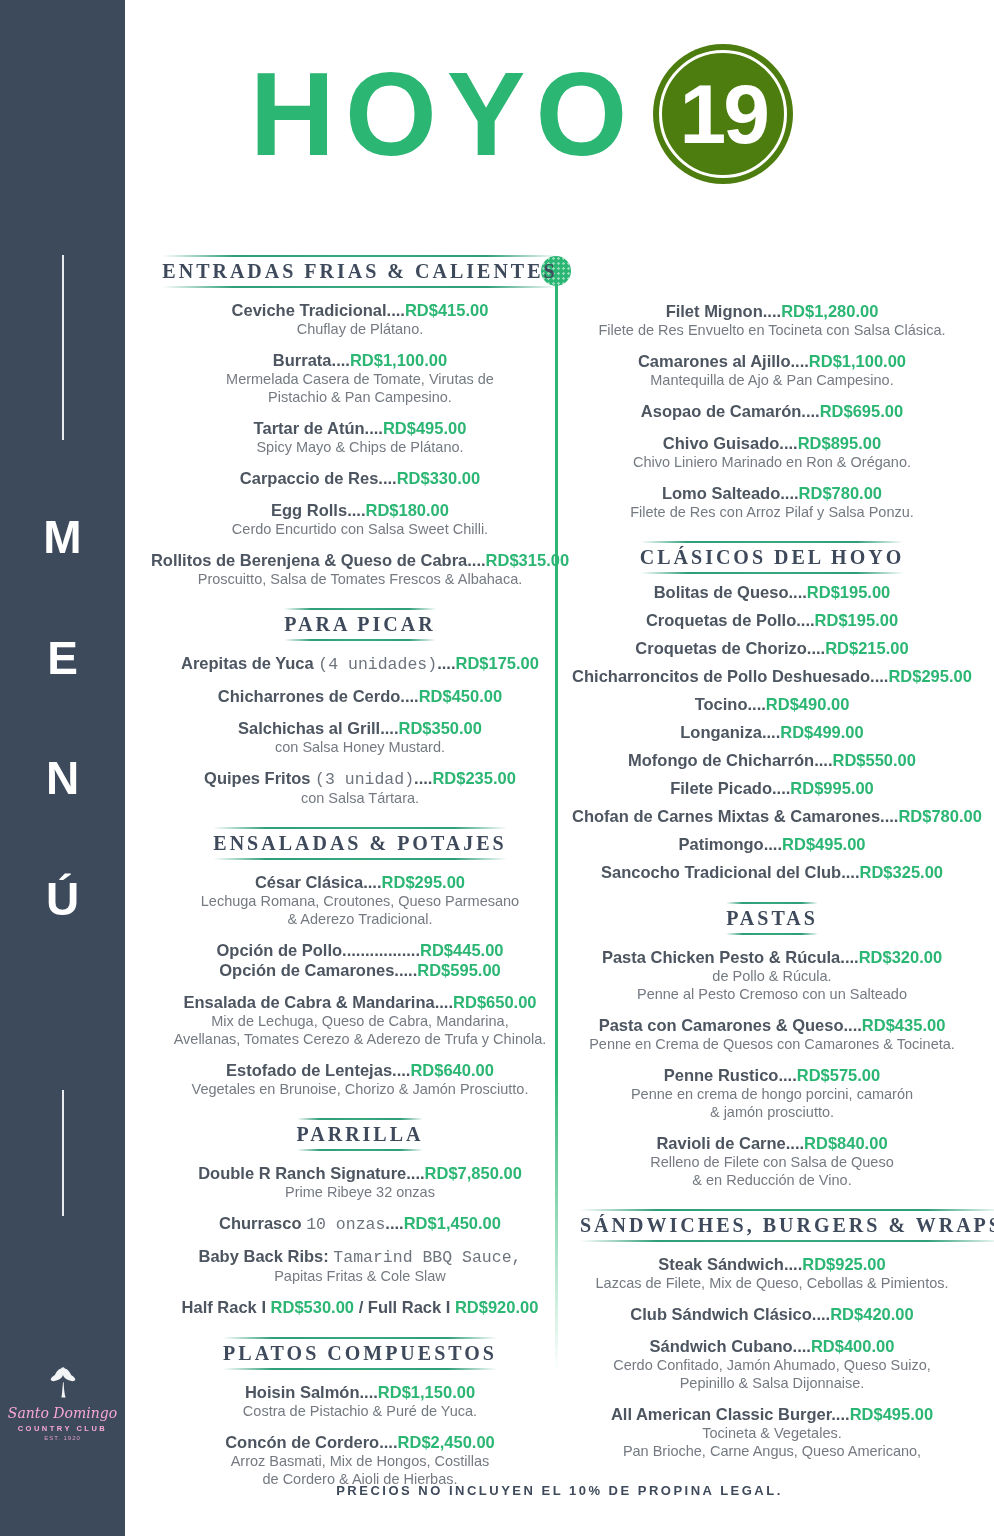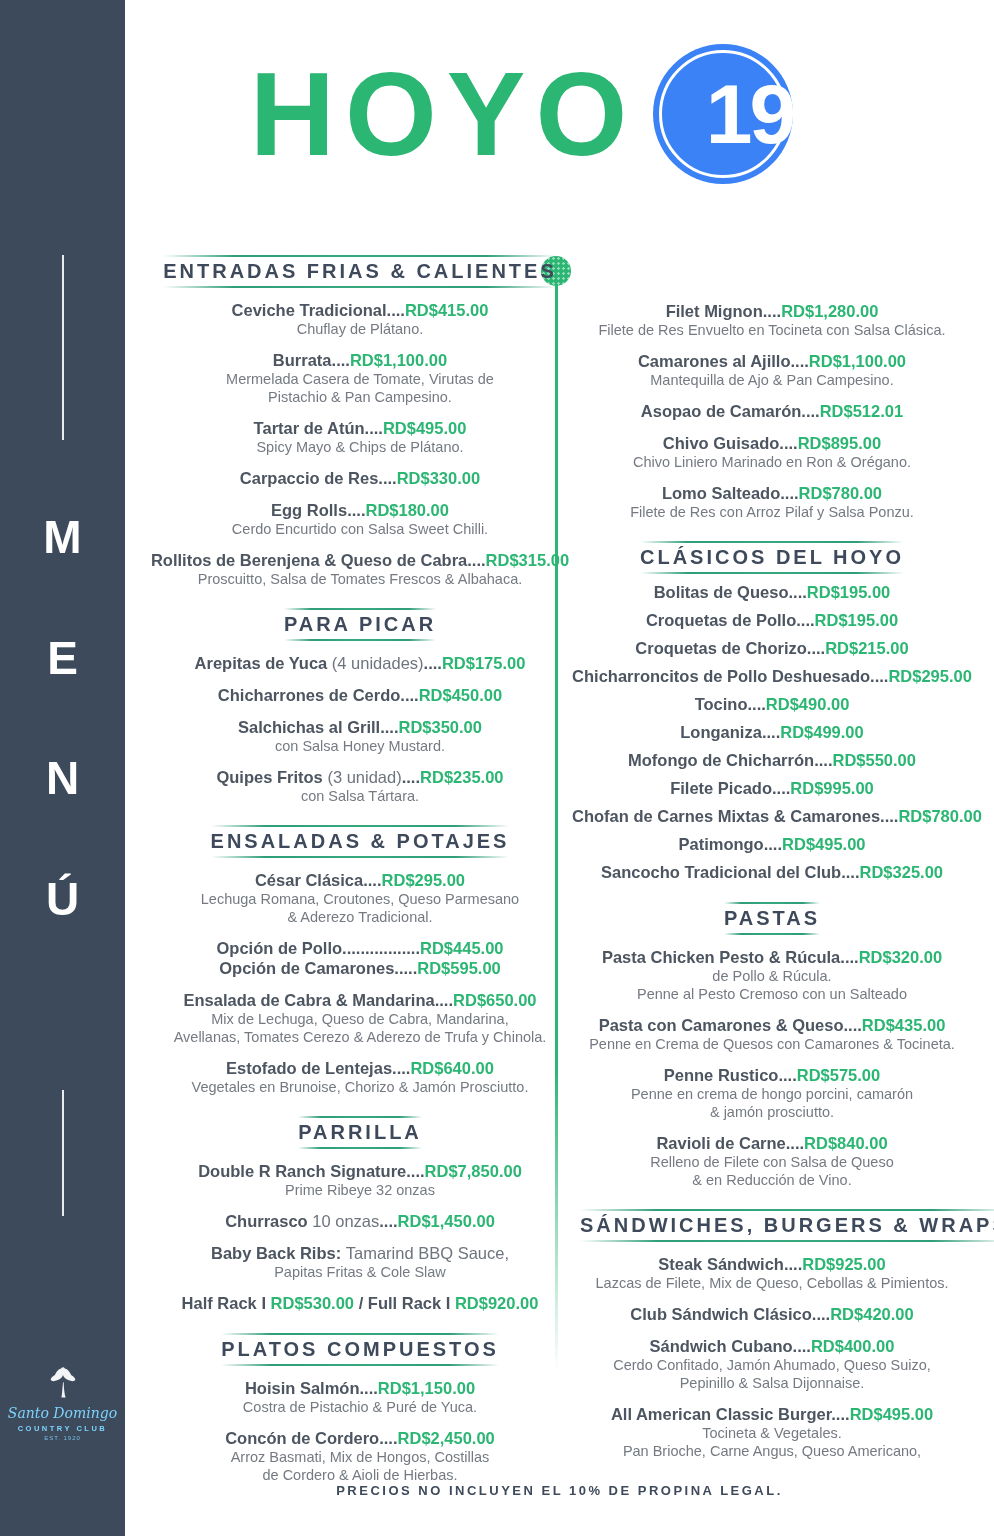--- a/index.html
+++ b/index.html
@@ -6,33 +6,33 @@
   .page{position:relative;width:994px;height:1536px;background:#ffffff;overflow:hidden;
         font-family:"Liberation Sans",sans-serif;}
 
   
   .sidebar{position:absolute;left:0;top:0;width:125px;height:1536px;background:#3D4A5C;}
   .vline{position:absolute;left:62px;width:2px;background:#E9ECEF;}
   .vline.top{top:255px;height:185px;}
   .vline.bottom{top:1090px;height:126px;}
   .letters{position:absolute;top:512px;left:0;width:125px;display:flex;flex-direction:column;
            align-items:center;gap:70px;color:#FFFFFF;font-weight:700;font-size:46px;line-height:1.1;}
-  .club{position:absolute;top:1366px;left:0;width:125px;text-align:center;color:#7dd3fc;}
+  .club{position:absolute;top:1366px;left:0;width:125px;text-align:center;color:#f9a8d4;}
   .club svg{width:34px;height:34px;}
   .club-script{font-family:"DejaVu Serif",serif;font-style:italic;font-size:14px;margin-top:1px;white-space:nowrap;}
   .club-caps{font-size:7.5px;letter-spacing:2.5px;font-weight:700;margin-top:3px;}
   .club-est{font-size:6px;letter-spacing:1px;margin-top:2px;opacity:.85;}
 
   
   .logo{position:absolute;left:125px;top:44px;width:793px;display:flex;justify-content:center;
         align-items:center;gap:26px;}
   .logo-word{font-size:118px;font-weight:700;letter-spacing:10px;margin-right:-10px;
              color:#2BB673;line-height:1;}
-  .logo-badge{width:140px;height:140px;border-radius:50%;background:#3b82f6;position:relative;
-              display:flex;align-items:center;justify-content:flex-end;flex:0 0 auto;}
+  .logo-badge{width:140px;height:140px;border-radius:50%;background:#4d7c0f;position:relative;
+              display:flex;align-items:center;justify-content:center;flex:0 0 auto;}
   .logo-badge::before{content:"";position:absolute;inset:6px;border:3px solid #fff;border-radius:50%;}
   .logo-num{position:relative;color:#fff;font-size:84px;font-weight:700;letter-spacing:-3px;}
 
   
   .ball{position:absolute;left:541px;top:256px;width:30px;height:30px;border-radius:50%;
         background-color:#2BB673;
         background-image:radial-gradient(rgba(255,255,255,.5) 1px, rgba(255,255,255,0) 1.5px);
         background-size:5px 5px;}
   .stem{position:absolute;left:555px;top:284px;width:3px;height:1088px;
         background:linear-gradient(to bottom,#2BB673 0%,#2BB673 72%,rgba(43,182,115,0) 100%);}
@@ -41,28 +41,28 @@
   .col{position:absolute;top:255px;}
   .col-left{left:140px;width:440px;}
   .col-right{left:572px;width:400px;}
   .col-right .menu-sec:first-child{padding-top:34px;}
 
   .sec-head{display:table;margin:20px auto 0;padding:0 8px;}
   .menu-sec:first-child .sec-head{margin-top:0;}
   .rule{height:2px;border-radius:2px;
         background:linear-gradient(90deg,rgba(46,158,120,0) 0%,#2E9E78 18%,#37A87E 50%,#2E9E78 82%,rgba(46,158,120,0) 100%);}
   .sec-title{margin:3px 0;font-size:20px;font-weight:700;letter-spacing:3px;color:#3E4A5B;
-             text-align:center;white-space:nowrap;}
+             text-align:center;white-space:nowrap;font-family:Liberation Serif, serif;}
 
   .item{margin-top:13px;text-align:center;}
   .item.tight{margin-top:1px;}
   .compact .item{margin-top:9px;}
   .line{font-size:16.5px;line-height:19px;white-space:nowrap;}
   .seg-n{font-weight:700;color:#4C5560;}
-  .seg-r{font-weight:400;color:#6E747D;}
+  .seg-r{font-weight:400;color:#6E747D;font-family:Liberation Mono, monospace;}
   .seg-p{font-weight:700;color:#2BB673;}
   .desc{font-size:14.5px;line-height:17px;color:#757A82;margin-top:1px;}
 
   
   .footer{position:absolute;left:125px;top:1483px;width:869px;text-align:center;
           font-size:13px;font-weight:700;letter-spacing:2.5px;color:#3E4A5B;}
 </style>
 </head>
 <body>
 
@@ -224,21 +224,21 @@
       <section class="menu-sec">
         <div class="item">
           <div class="line"><span class="seg-n">Filet Mignon</span><span class="seg-n">....</span><span class="seg-p">RD$1,280.00</span></div>
           <div class="desc">Filete de Res Envuelto en Tocineta con Salsa Clásica.</div>
         </div>
         <div class="item">
           <div class="line"><span class="seg-n">Camarones al Ajillo</span><span class="seg-n">....</span><span class="seg-p">RD$1,100.00</span></div>
           <div class="desc">Mantequilla de Ajo &amp; Pan Campesino.</div>
         </div>
         <div class="item">
-          <div class="line"><span class="seg-n">Asopao de Camarón</span><span class="seg-n">....</span><span class="seg-p">RD$512.01</span></div>
+          <div class="line"><span class="seg-n">Asopao de Camarón</span><span class="seg-n">....</span><span class="seg-p">RD$695.00</span></div>
         </div>
         <div class="item">
           <div class="line"><span class="seg-n">Chivo Guisado</span><span class="seg-n">....</span><span class="seg-p">RD$895.00</span></div>
           <div class="desc">Chivo Liniero Marinado en Ron &amp; Orégano.</div>
         </div>
         <div class="item">
           <div class="line"><span class="seg-n">Lomo Salteado</span><span class="seg-n">....</span><span class="seg-p">RD$780.00</span></div>
           <div class="desc">Filete de Res con Arroz Pilaf y Salsa Ponzu.</div>
         </div>
       </section>

